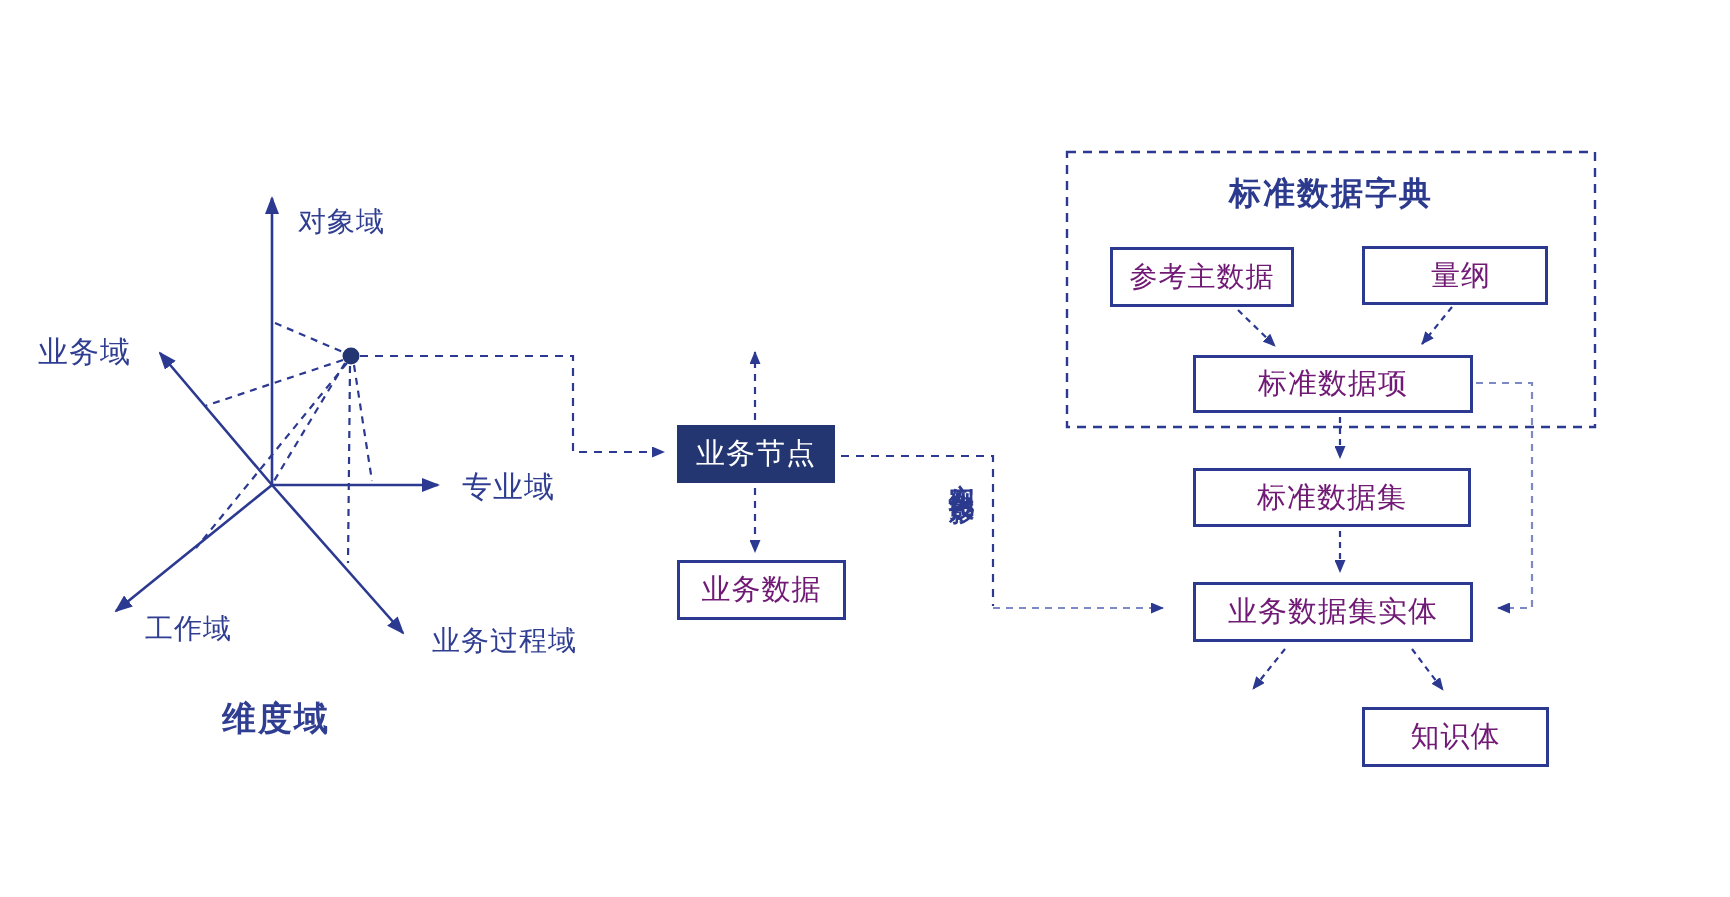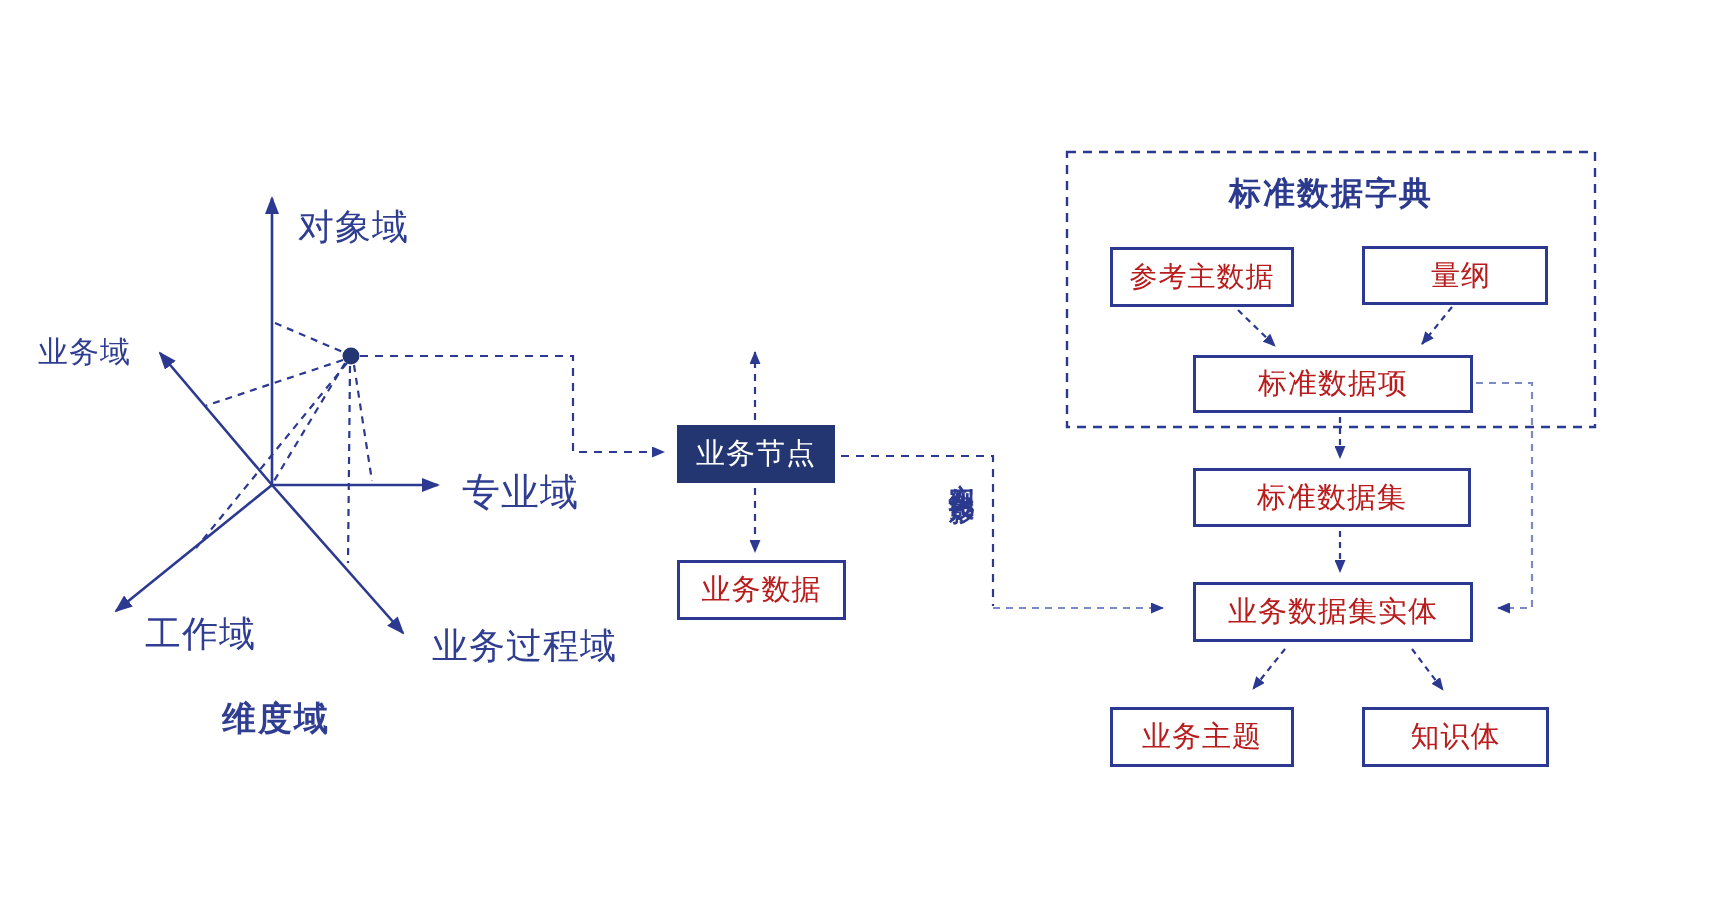--- a/index.html
+++ b/index.html
@@ -4,27 +4,27 @@
 <style>
   html,body{margin:0;padding:0;background:#ffffff;}
   body{
     position:relative;width:1730px;height:897px;overflow:hidden;
     font-family:"Liberation Sans","DejaVu Sans",sans-serif;
   }
   #stage{position:absolute;left:0;top:0;width:1730px;height:897px;}
   svg#wires{position:absolute;left:0;top:0;}
   .box{
     position:absolute;box-sizing:border-box;
-    border:3px solid #2b3990;background:#ffffff;color:#b91c1c;
+    border:3px solid #2b3990;background:#ffffff;color:#701a75;
     display:flex;align-items:center;justify-content:center;
     font-size:29px;letter-spacing:1px;white-space:nowrap;
   }
   .box.filled{background:#243671;color:#ffffff;border-color:#243671;}
   .lbl{
-    position:absolute;color:#303e92;font-size:36px;white-space:nowrap;
+    position:absolute;color:#303e92;font-size:28px;white-space:nowrap;
     letter-spacing:1px;
   }
   .lbl.big{font-size:34px;font-weight:bold;letter-spacing:2px;}
   .dict-title{
     position:absolute;left:1067px;top:172px;width:528px;text-align:center;
     color:#2c3a8e;font-size:32px;font-weight:bold;letter-spacing:2px;
   }
   .vtext{
     position:absolute;left:946px;top:464px;height:170px;
     writing-mode:vertical-rl;text-orientation:upright;
@@ -79,33 +79,32 @@
     <line x1="1340" y1="531" x2="1340" y2="572" stroke="#2b3990" stroke-width="2.2" stroke-dasharray="6 5" marker-end="url(#mDash)"></line>
 
     <line x1="1285" y1="649" x2="1253" y2="689" stroke="#2b3990" stroke-width="2.2" stroke-dasharray="6 5" marker-end="url(#mDash)"></line>
     <line x1="1412" y1="649" x2="1443" y2="690" stroke="#2b3990" stroke-width="2.2" stroke-dasharray="6 5" marker-end="url(#mDash)"></line>
 
     <polyline points="1476,383 1532,383 1532,608 1498,608" fill="none" stroke="#7d89c6" stroke-width="2.2" stroke-dasharray="7 6" marker-end="url(#mDash)"></polyline>
   </svg>
 
   <div class="lbl" style="left:298px;top:203px;">对象域</div>
   <div class="lbl" style="left:38px;top:332px;font-size:30px;">业务域</div>
-  <div class="lbl" style="left:462px;top:467px;font-size:38px;font-family:Liberation Serif, serif;">专业域</div>
+  <div class="lbl" style="left:462px;top:467px;font-size:30px;font-family:Liberation Serif, serif;">专业域</div>
   <div class="lbl" style="left:145px;top:610px;">工作域</div>
   <div class="lbl" style="left:432px;top:622px;">业务过程域</div>
   <div class="lbl big" style="left:222px;top:696px;">维度域</div>
 
   <div class="box filled" style="left:677px;top:425px;width:158px;height:58px;">业务节点</div>
   <div class="box" style="left:677px;top:560px;width:169px;height:60px;">业务数据</div>
 
   <div class="vtext">实例化投影</div>
 
   <div class="dict-title">标准数据字典</div>
   <div class="box" style="left:1110px;top:247px;width:184px;height:60px;font-size:28px;">参考主数据</div>
   <div class="box" style="left:1362px;top:246px;width:186px;height:59px;padding-left:12px;">量纲</div>
   <div class="box" style="left:1193px;top:355px;width:280px;height:58px;">标准数据项</div>
 
   <div class="box" style="left:1193px;top:468px;width:278px;height:59px;">标准数据集</div>
   <div class="box" style="left:1193px;top:582px;width:280px;height:60px;">业务数据集实体</div>
-  <div class="box" style="left:1110px;top:707px;width:184px;height:60px;">业务主题</div>
   <div class="box" style="left:1362px;top:707px;width:187px;height:60px;">知识体</div>
 
 </div>
 
 </body></html>

